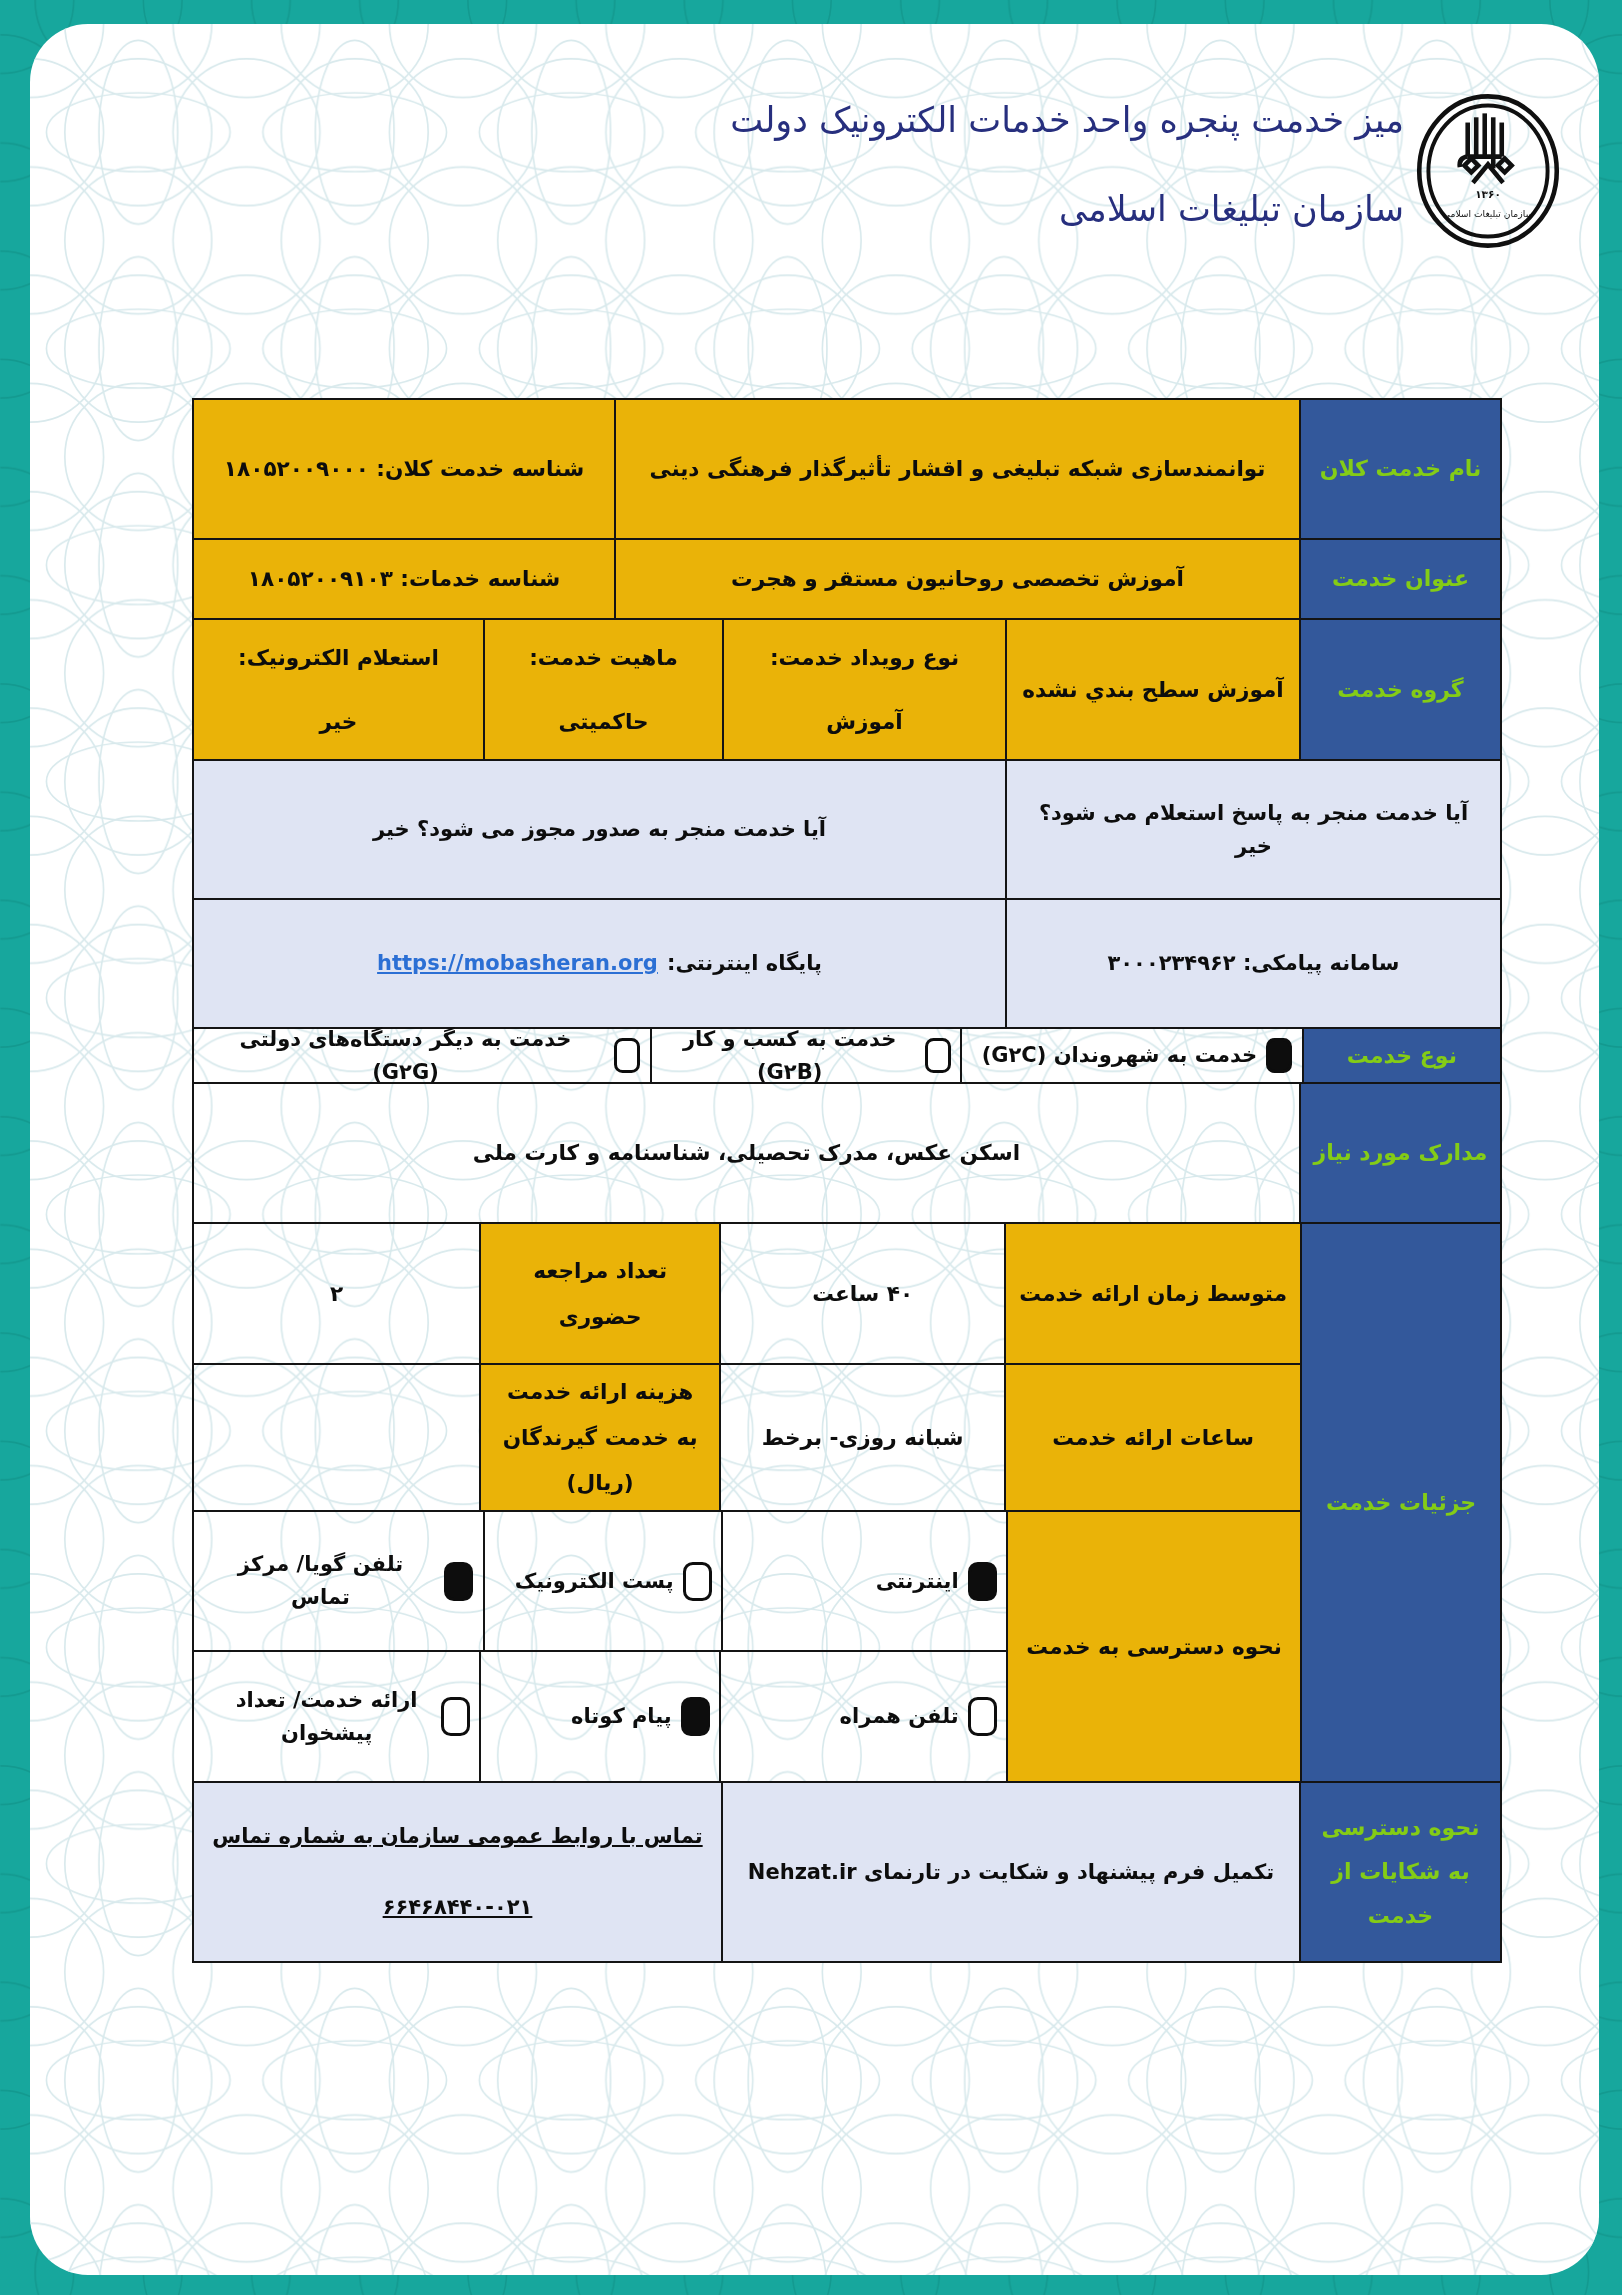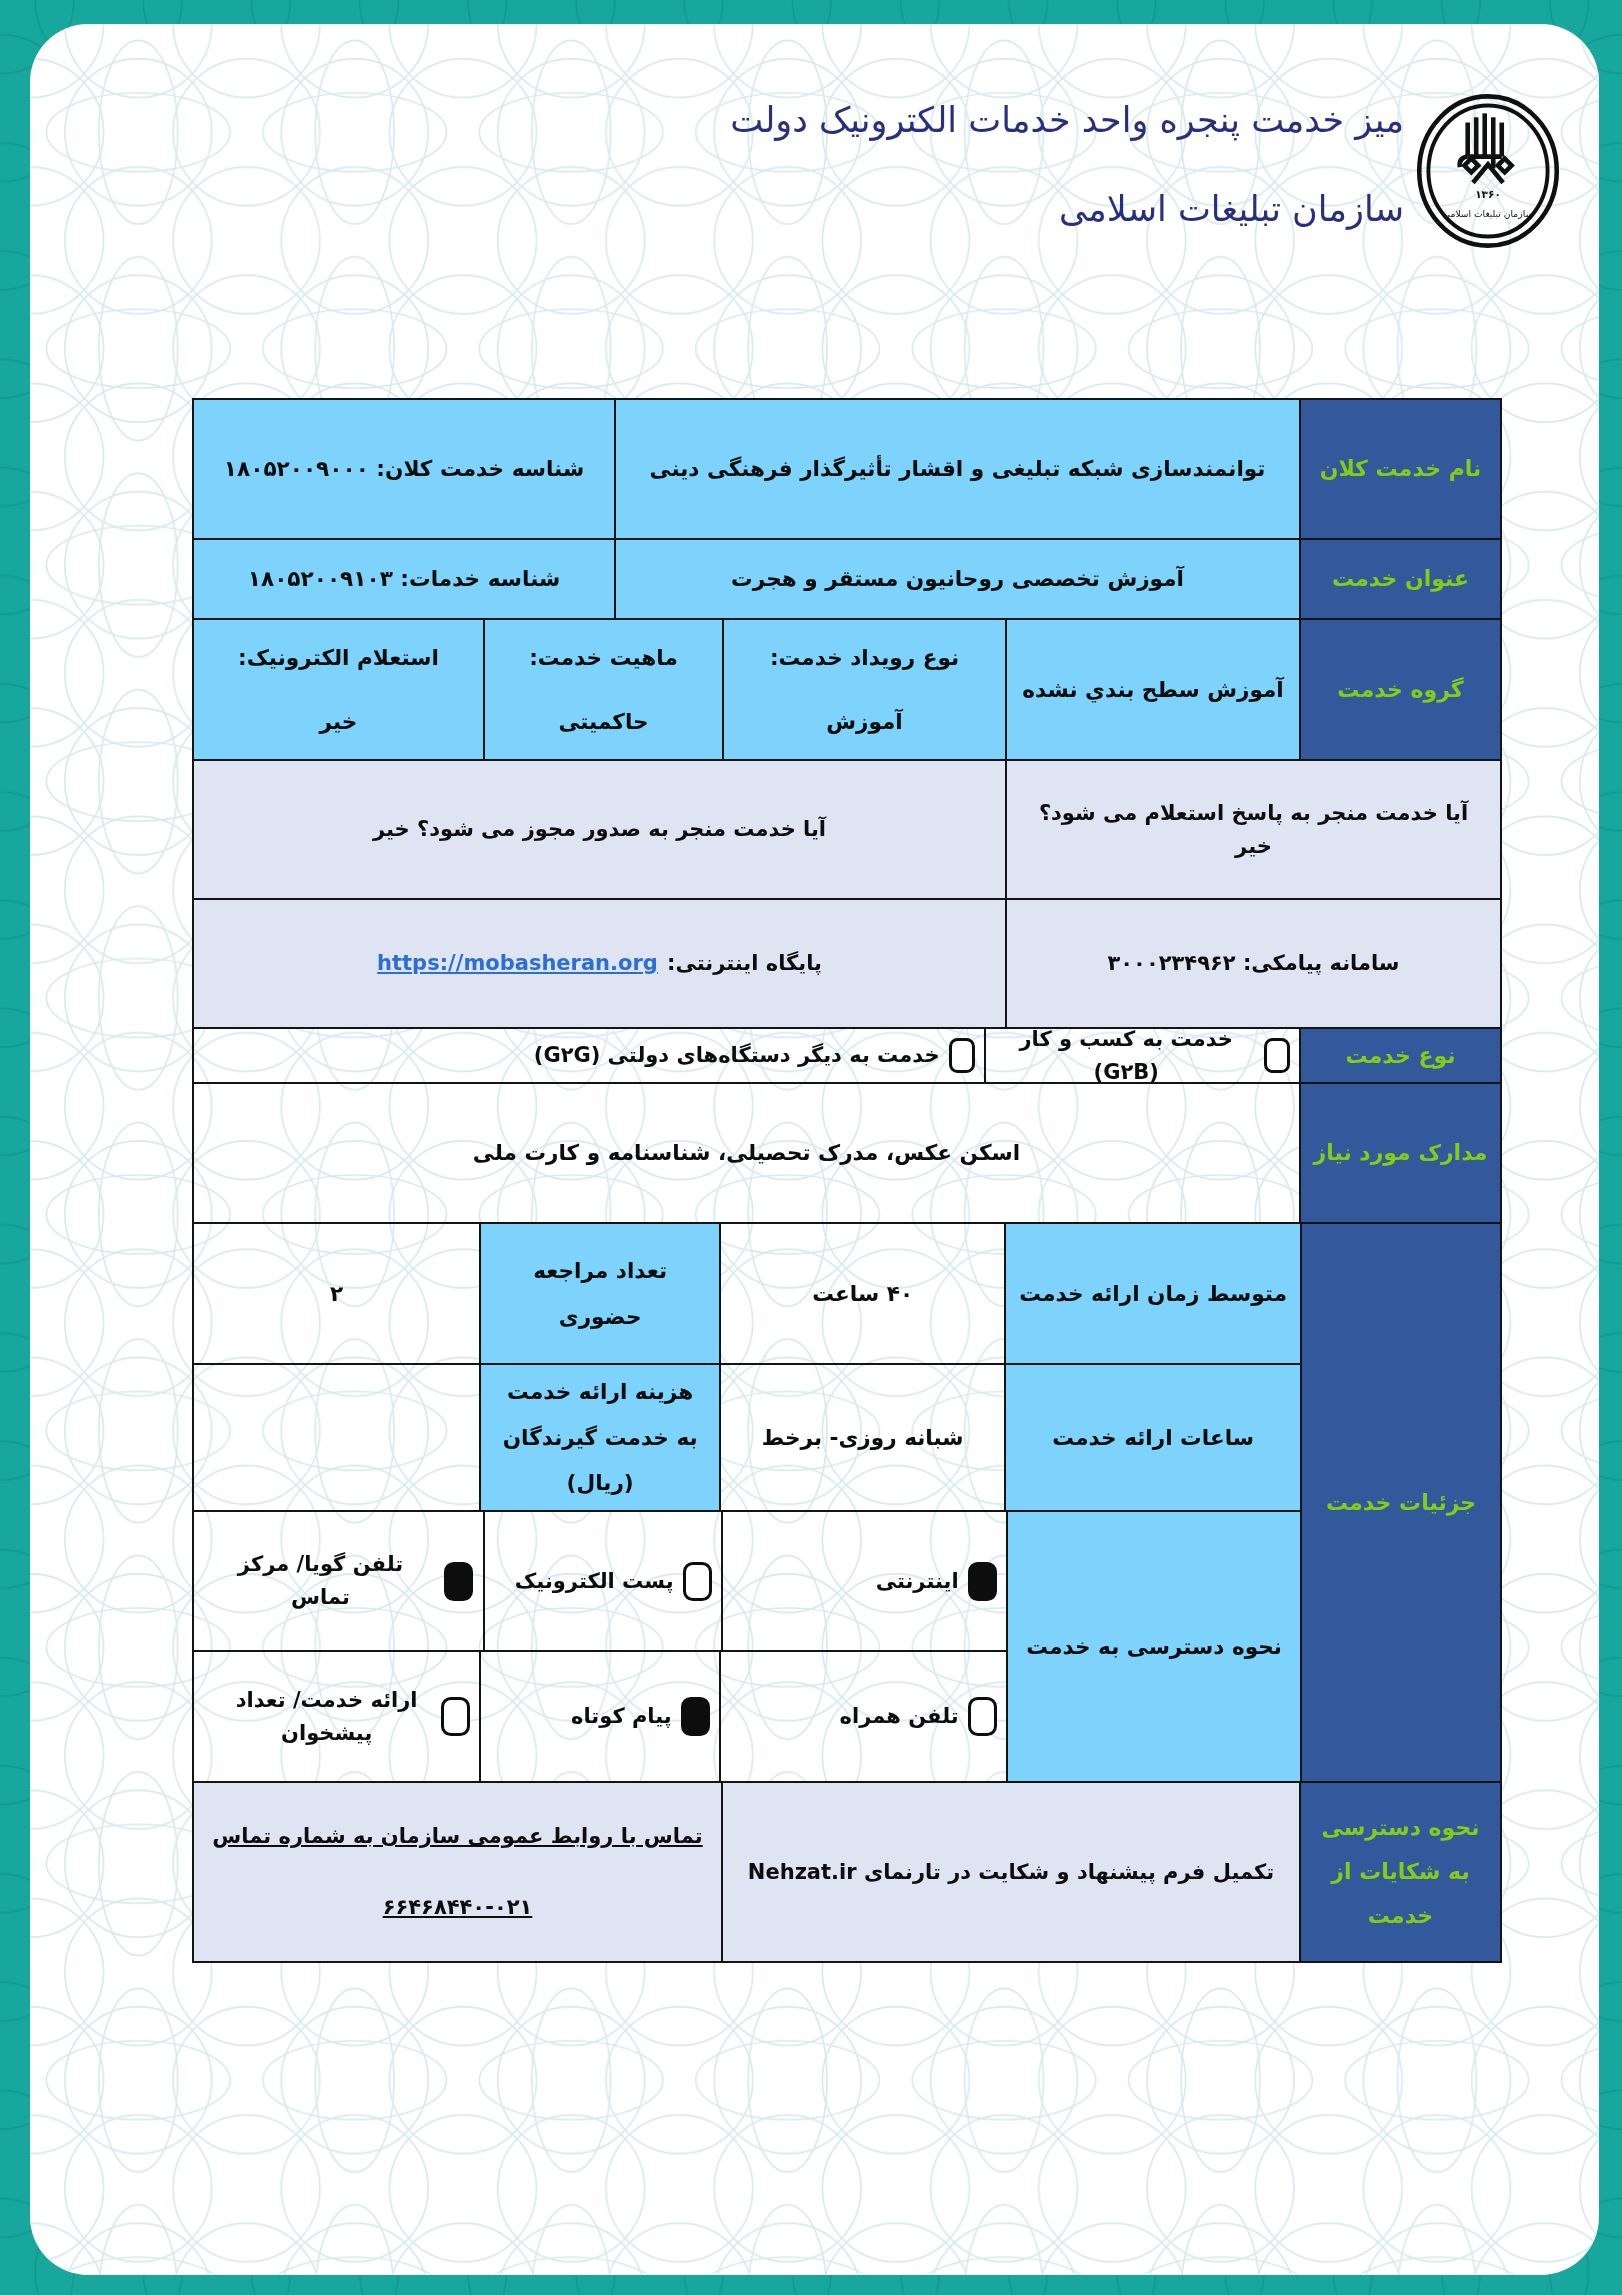--- a/index.html
+++ b/index.html
@@ -53,21 +53,21 @@
     display: flex;
     align-items: center;
     justify-content: center;
     text-align: center;
     font-weight: bold;
     font-size: 21.6px;
     padding: 6.6px 11.8px;
     line-height: 1.55;
   }
   .hd   { background: #33589b; color: #84cc16; font-size: 22px; line-height: 2.0; }
-  .bgb  { background: #7dd3fc; }
+  .bgb  { background: #eab308; }
   .bgl  { background: #dfe4f3; }
   .grow { flex: 1 1 auto; min-width: 0; }
   .colcell { flex-direction: column; gap: 30px; }
   .gap-lg { gap: 38px; text-decoration: underline; }
   .lh2 { line-height: 2.1; text-align: center; }
   .narrow { max-width: 164px; }
   .narrow2 { max-width: 210px; }
 
   .cbcell { justify-content: flex-start; gap: 9.2px; padding-right: 9.2px; font-size: 21px; }
   .cb {
@@ -193,20 +193,24 @@
     <div class="frow" style="height:129px">
       <div class="cell bgl" style="width:493px;font-size:21px">سامانه پیامکی: ۳۰۰۰۲۳۴۹۶۲</div>
       <div class="cell bgl grow" style="font-size:21px;gap:9.2px">
         <span>پایگاه اینترنتی:</span>
         <span class="link">https://mobasheran.org</span>
       </div>
     </div>
 
     <div class="frow" style="height:55px">
       <div class="cell hd" style="width:199px">نوع خدمت</div>
+      <div class="cell cbcell" style="width:346px">
+        <span class="cb cb-sm" data-checked="true"></span>
+        <span>خدمت به شهروندان (G۲C)</span>
+      </div>
       <div class="cell cbcell" style="width:315px">
         <span class="cb cb-sm" data-checked="false"></span>
         <span>خدمت به کسب و کار (G۲B)</span>
       </div>
       <div class="cell cbcell grow">
         <span class="cb cb-sm" data-checked="false"></span>
         <span>خدمت به دیگر دستگاه‌های دولتی (G۲G)</span>
       </div>
     </div>
 

